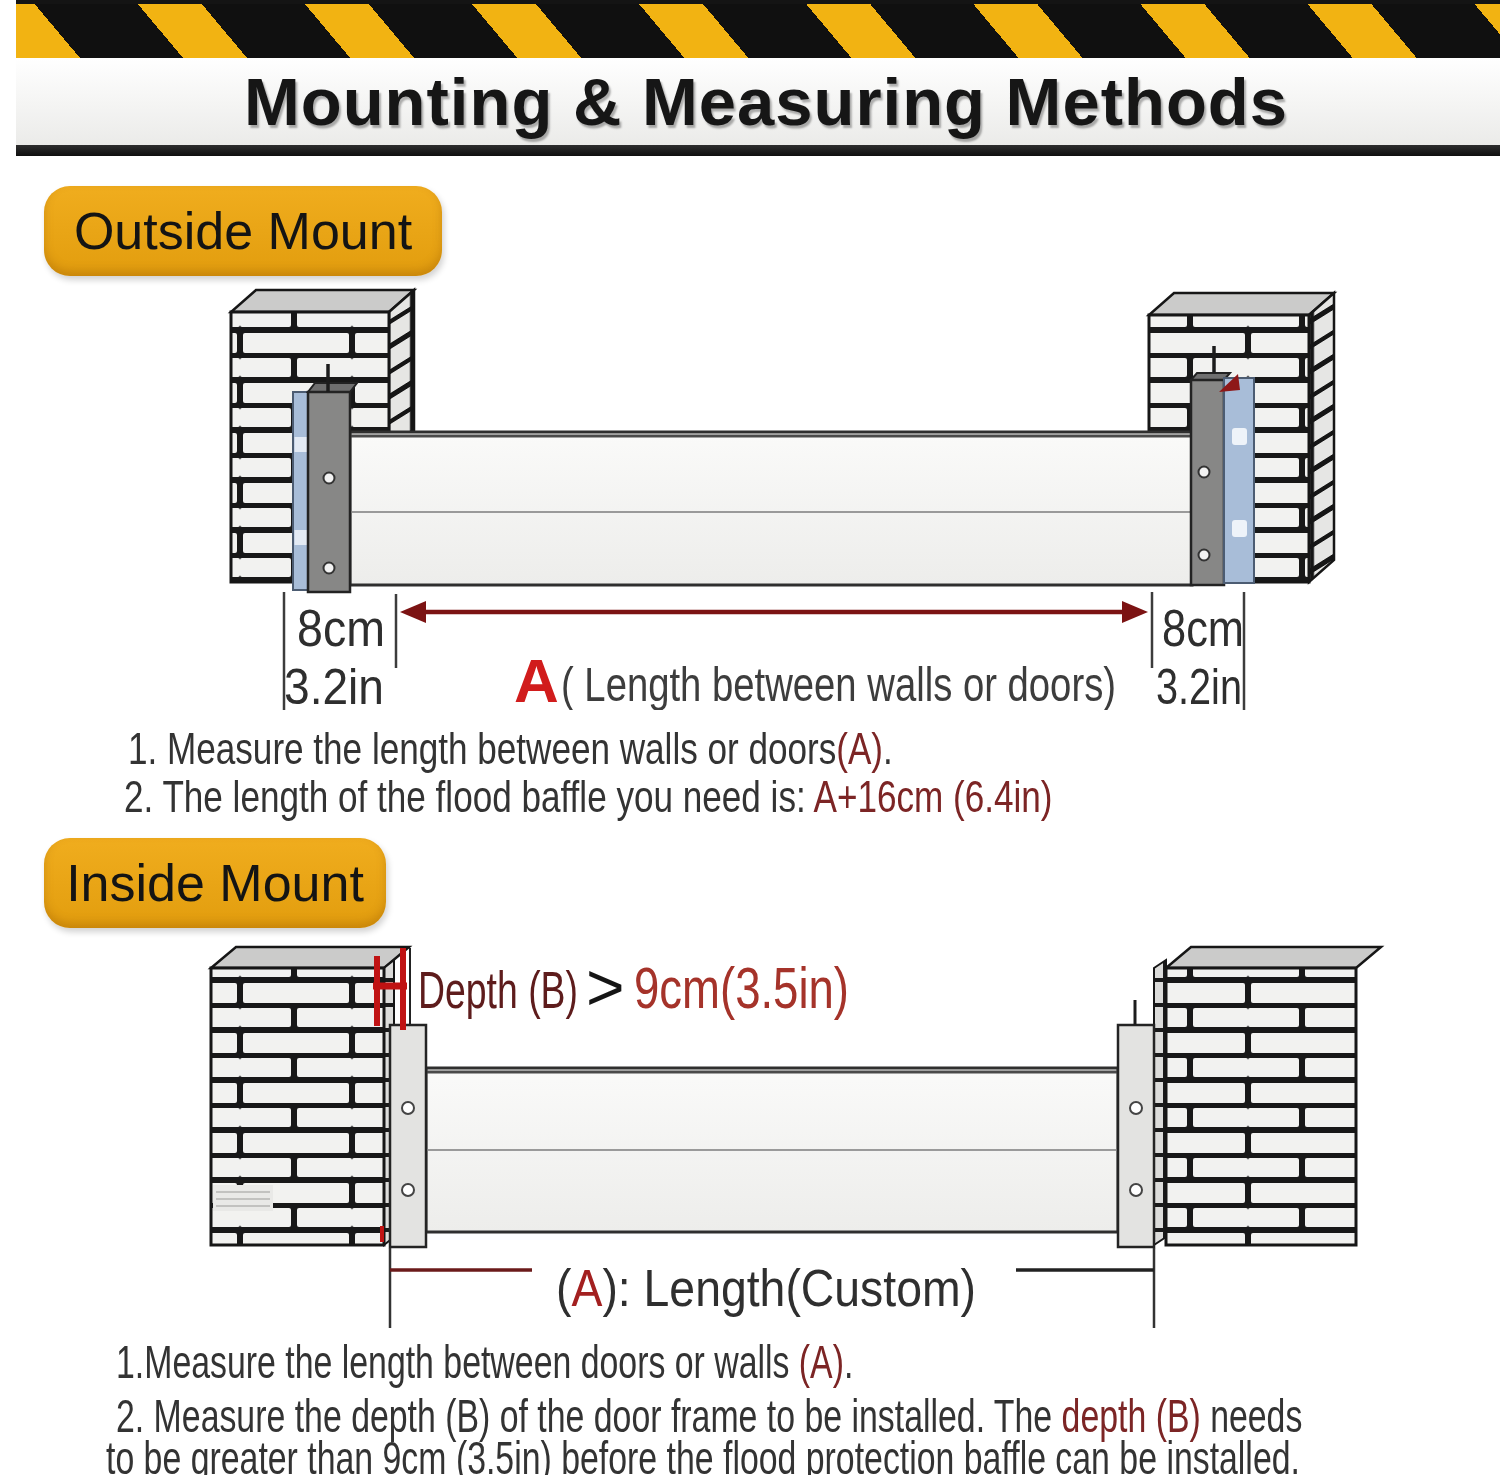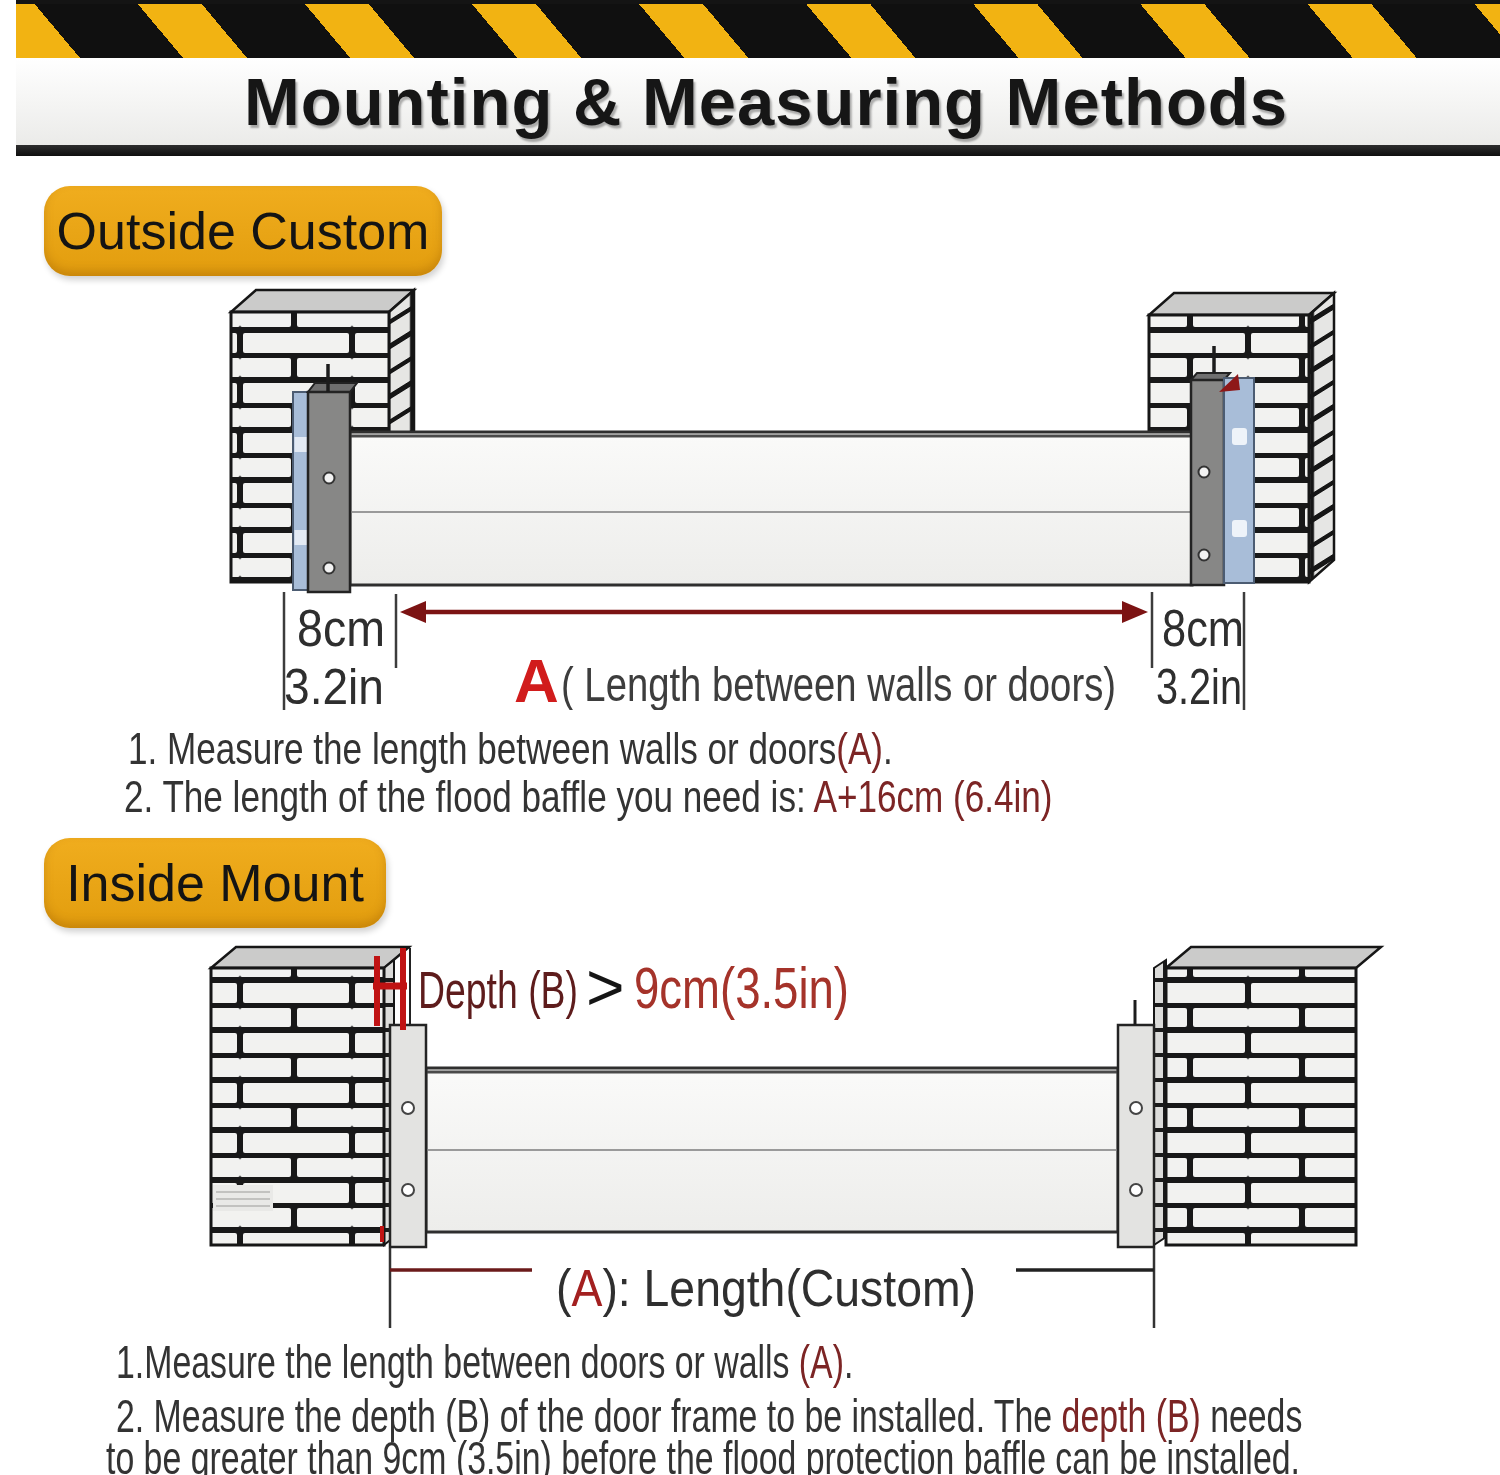--- a/index.html
+++ b/index.html
@@ -60,21 +60,21 @@
 
 <div class="page">
 
   <div class="tape"></div>
   <div class="title-band">
     <div class="title">Mounting &amp; Measuring Methods</div>
   </div>
   <div class="title-rule"></div>
 
   <div class="badge" id="outside-badge">
-    <span>Outside Custom</span>
+    <span>Outside Mount</span>
   </div>
 
   <svg id="outside-svg" class="diagram" width="1500" height="430" viewBox="0 0 1500 430">
     <defs>
       <pattern id="brick" width="112" height="50" patternUnits="userSpaceOnUse">
         <rect width="112" height="50" fill="#181818"></rect>
         <rect x="3" y="3" width="106" height="20" rx="2" fill="#f2f2f0"></rect>
         <rect x="0" y="28" width="51" height="19" rx="2" fill="#f2f2f0"></rect>
         <rect x="57" y="28" width="55" height="19" rx="2" fill="#f2f2f0"></rect>
       </pattern>

